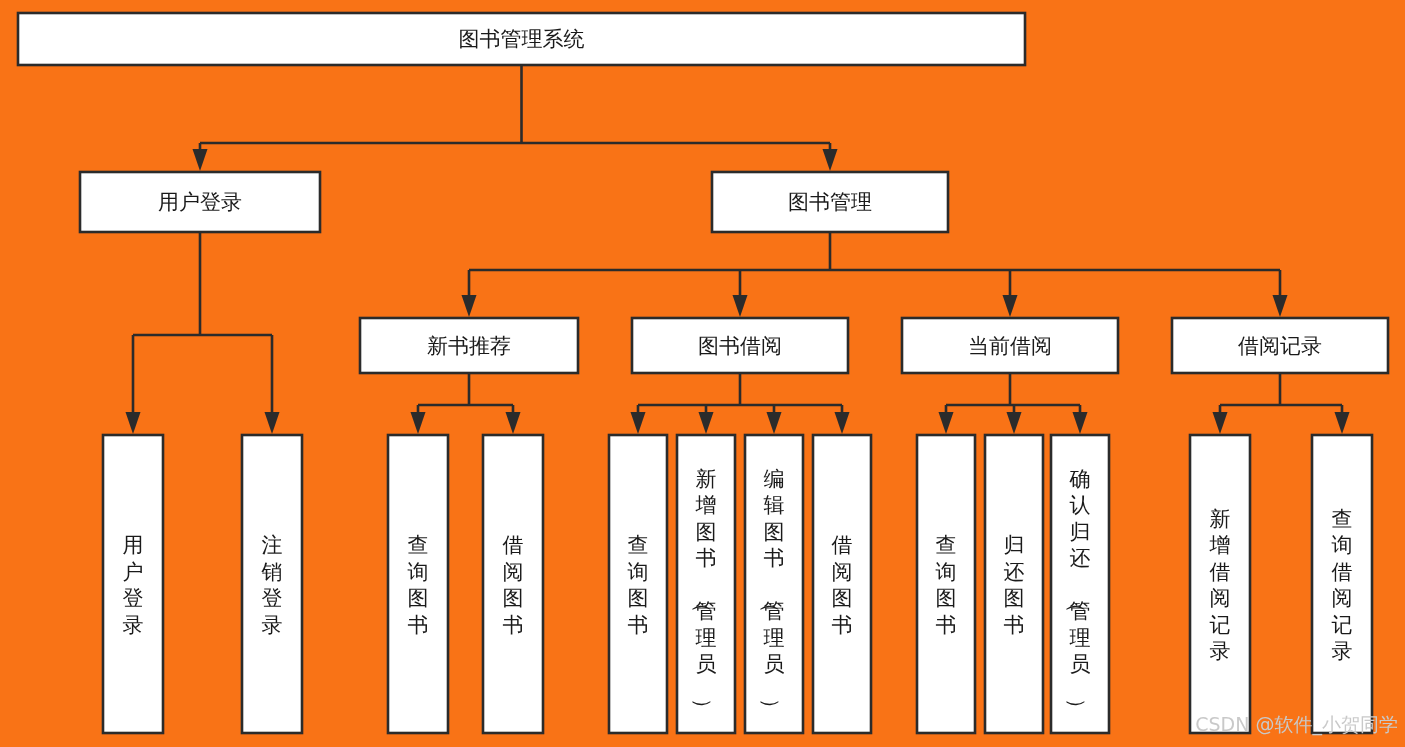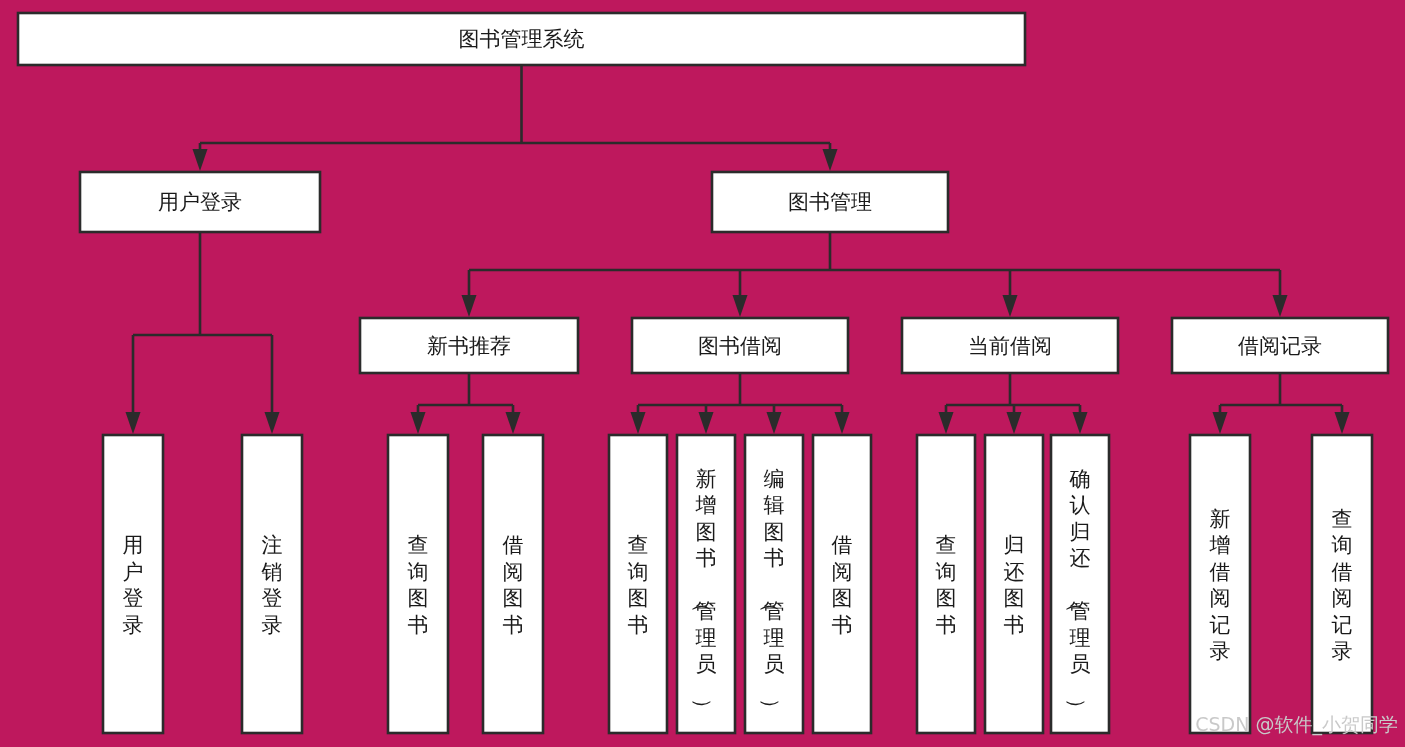--- a/index.html
+++ b/index.html
@@ -11,21 +11,21 @@
   body {
     width: 1405px;
     height: 747px;
     font-family: "DejaVu Sans", "Liberation Sans", sans-serif;
     overflow: hidden;
   }
   #diagram-root {
     position: relative;
     width: 1405px;
     height: 747px;
-    background: #be185d;
+    background: #f97316;
   }
   svg#tree-svg {
     position: absolute;
     left: 0;
     top: 0;
     width: 1405px;
     height: 747px;
     display: block;
   }
   .node-box {

